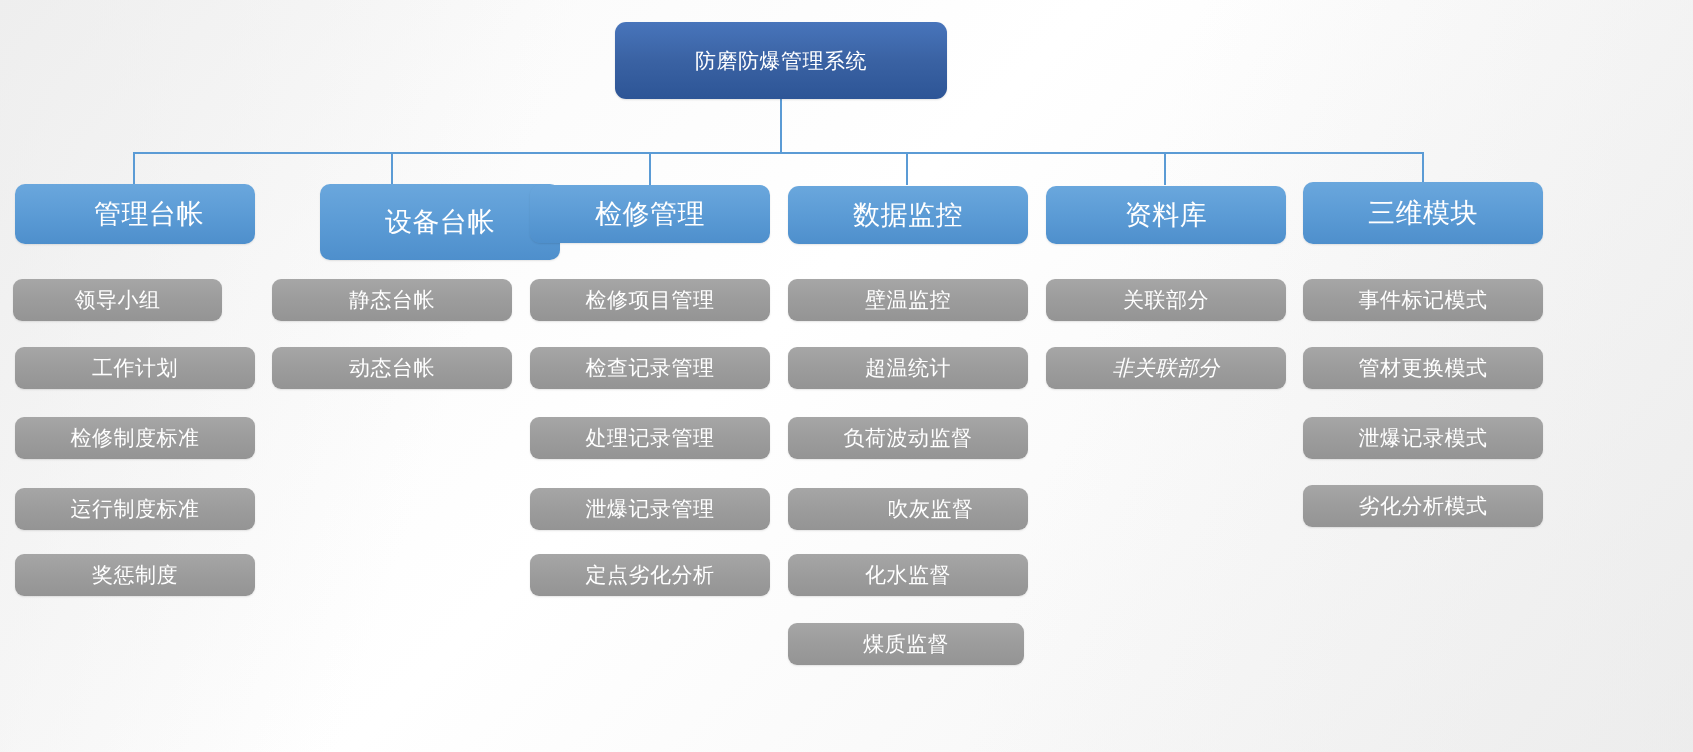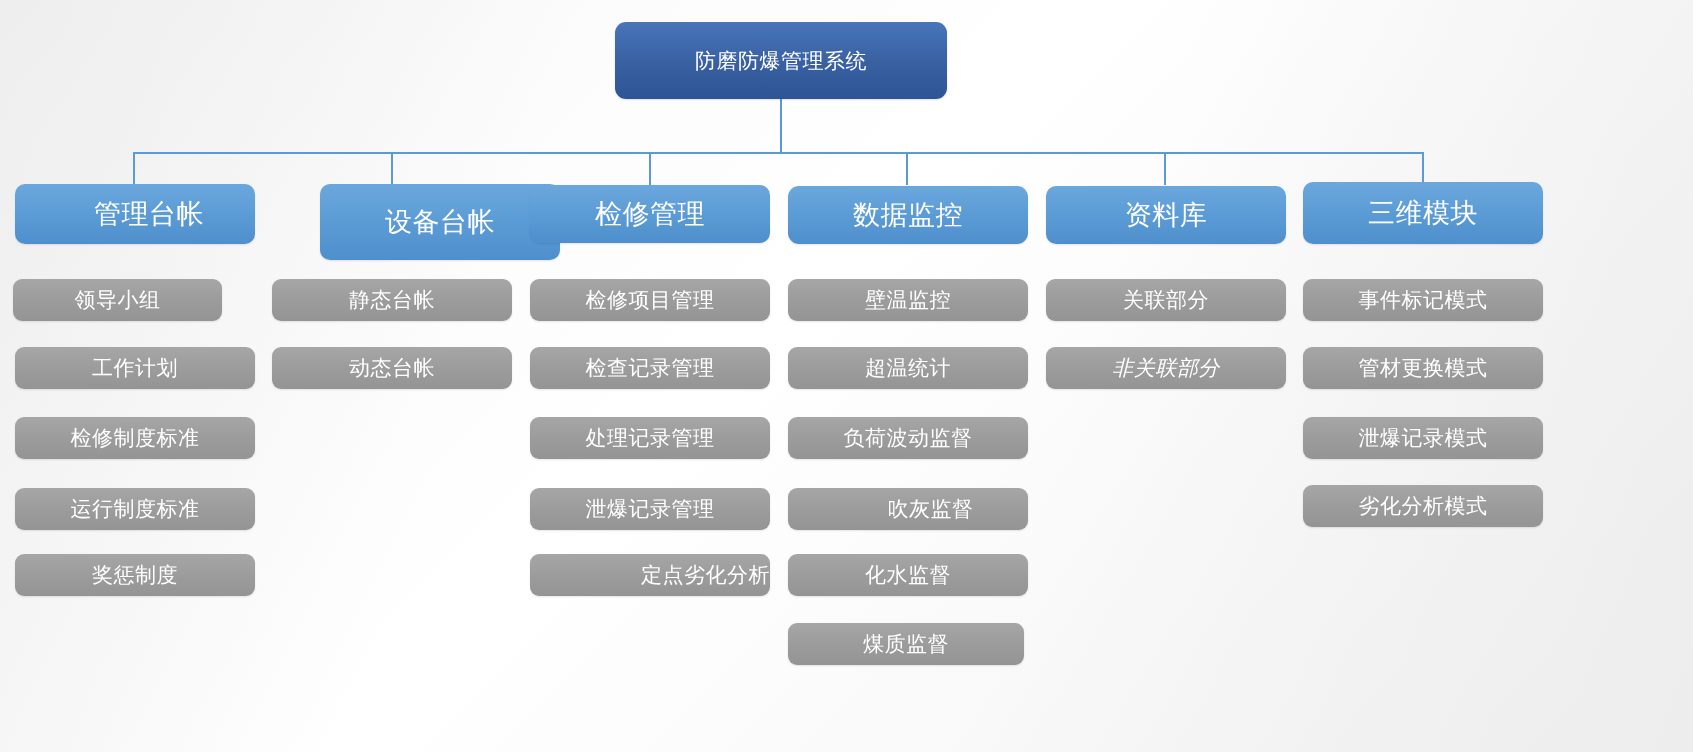--- a/index.html
+++ b/index.html
@@ -120,21 +120,21 @@
   </div>
   <div class="node leaf" style="left:530px;top:347px;width:240px;height:42px;">
     <span>检查记录管理</span>
   </div>
   <div class="node leaf" style="left:530px;top:417px;width:240px;height:42px;">
     <span>处理记录管理</span>
   </div>
   <div class="node leaf" style="left:530px;top:488px;width:240px;height:42px;">
     <span>泄爆记录管理</span>
   </div>
-  <div class="node leaf" style="left:530px;top:554px;width:240px;height:42px;justify-content:flex-end;">
+  <div class="node leaf" style="left:530px;top:554px;width:240px;height:42px;">
     <span>定点劣化分析</span>
   </div>
 
   <div class="node leaf" style="left:788px;top:279px;width:240px;height:42px;">
     <span>壁温监控</span>
   </div>
   <div class="node leaf" style="left:788px;top:347px;width:240px;height:42px;">
     <span>超温统计</span>
   </div>
   <div class="node leaf" style="left:788px;top:417px;width:240px;height:42px;">

